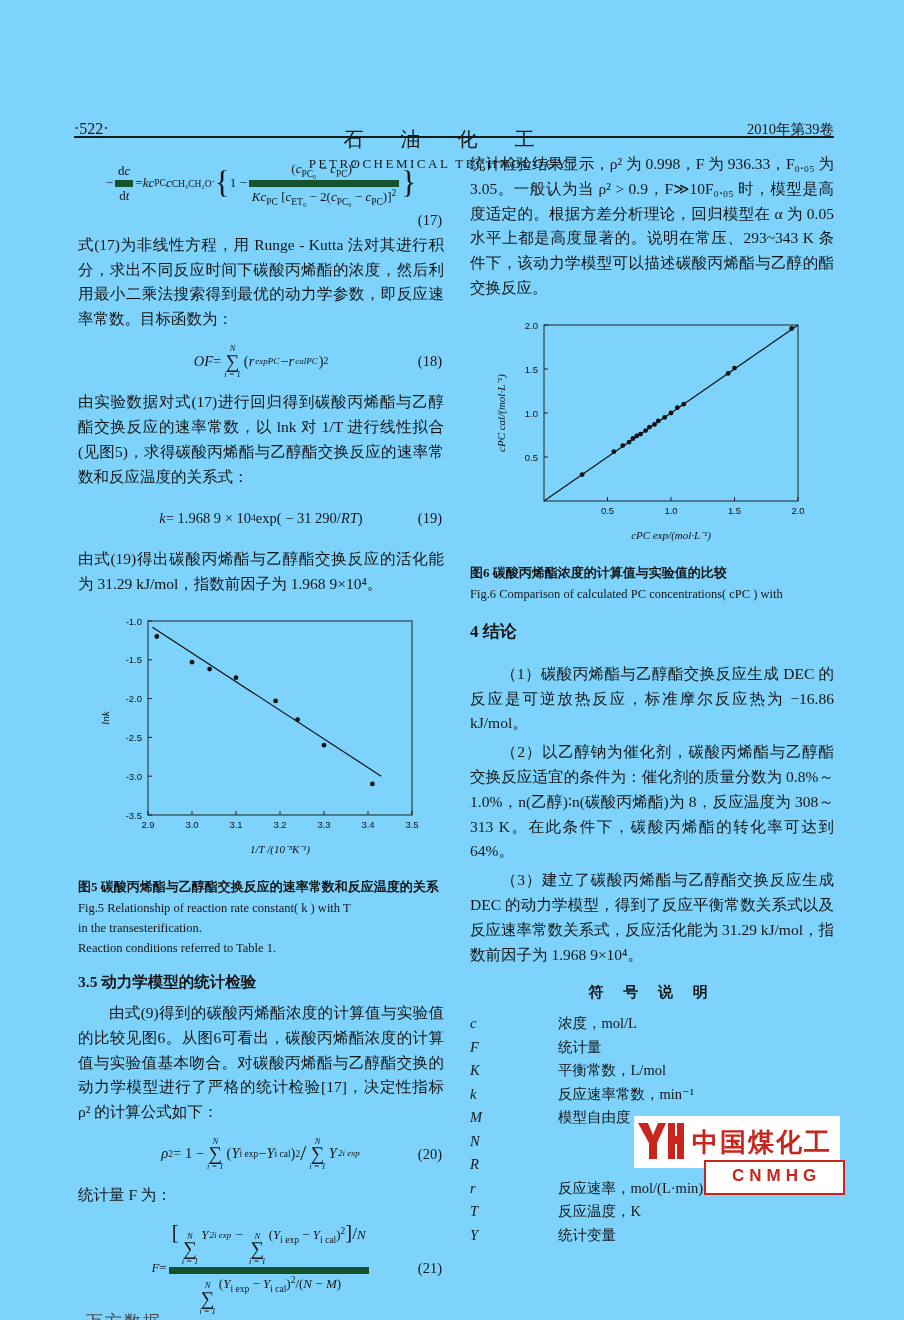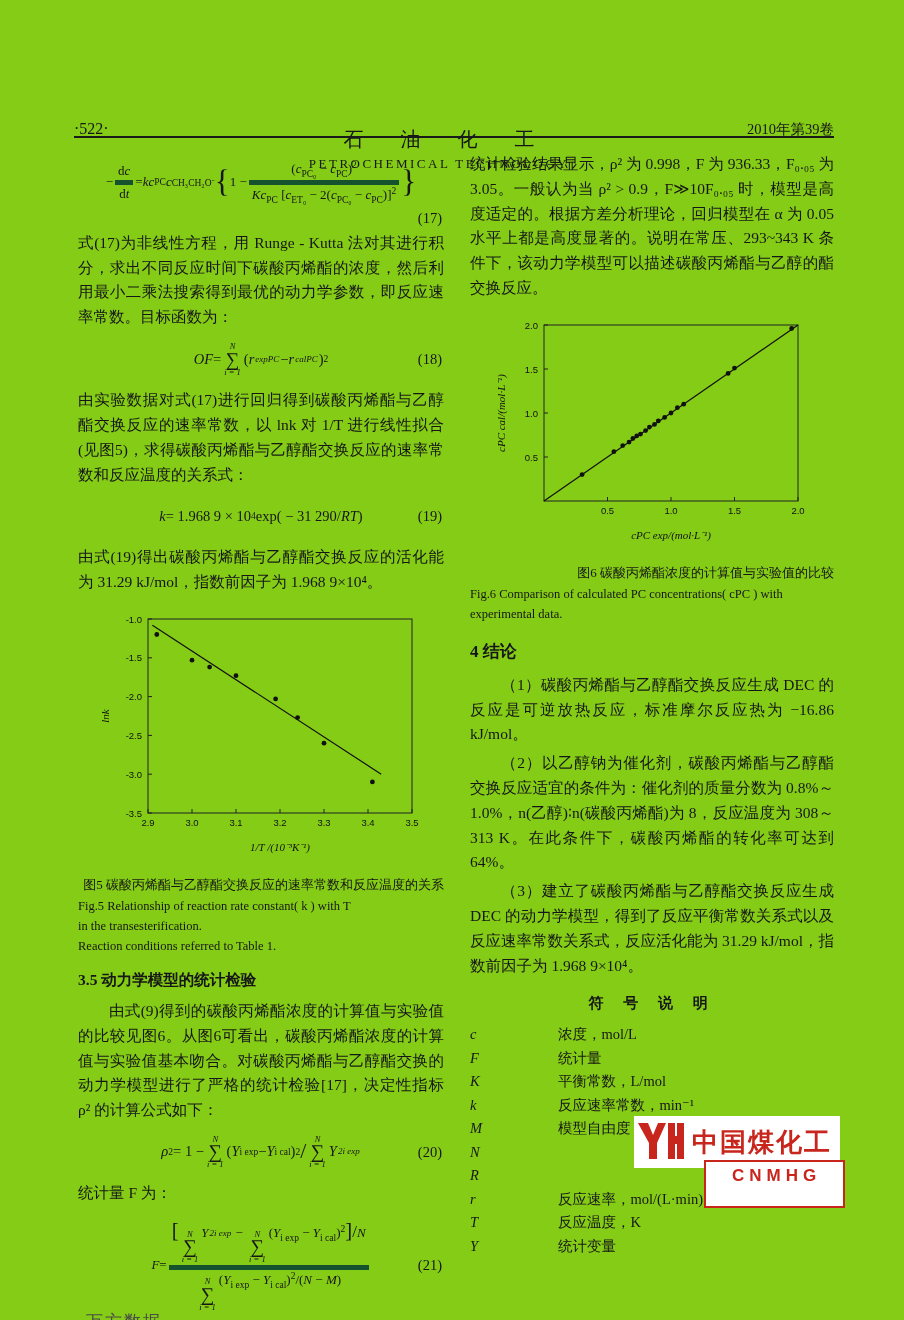--- a/index.html
+++ b/index.html
@@ -1,16 +1,16 @@
 <!DOCTYPE html>
 <html><head>
 <meta charset="utf-8">
 <style>
   html,body{margin:0;padding:0;background:#e8e8e8;}
-  .page{position:relative;width:904px;height:1320px;background:#84cc16;margin:0 auto;
+  .page{position:relative;width:904px;height:1320px;background:#7dd3fc;margin:0 auto;
         font-family:"Liberation Serif","DejaVu Serif",serif;color:#161616;overflow:hidden;}
 
   
   .hdr{position:absolute;left:74px;top:86px;width:760px;display:flex;align-items:center;}
   .hdr-left{width:120px;font-size:16px;}
   .hdr-center{flex:1;text-align:center;margin-top:40px;}
   .hdr-zh{font-size:20px;letter-spacing:16px;text-indent:16px;}
   .hdr-en{font-size:13px;letter-spacing:2.5px;margin-top:3px;}
   .hdr-right{width:150px;text-align:right;font-size:14.5px;}
   .hdr-rule{position:absolute;left:74px;top:136px;width:760px;border-top:2px solid #1a1a1a;}
@@ -26,54 +26,54 @@
       font-family:"Liberation Serif",serif;font-size:14.5px;margin:12px 0;min-height:34px;}
   .eq .eq-no{position:absolute;right:2px;top:50%;transform:translateY(-50%);font-size:14.5px;}
   .eq.eq-17{font-size:13px;margin-bottom:26px;}
   .eq.eq-17 .eq-no{top:auto;bottom:-22px;transform:none;}
   .eq.eq-21{font-size:13px;}
   .eq-body{display:inline-flex;align-items:center;flex-wrap:nowrap;}
   .eq-body .vi{font-style:italic;}
   .eq-body sub{font-size:9.5px;}
   .eq-body sup{font-size:9.5px;}
   .frac{display:inline-flex;flex-direction:column;text-align:center;vertical-align:middle;margin:0 2px;}
-  .fr-num{display:block;padding:0 3px 1px;border-bottom:5px solid #14532d;}
+  .fr-num{display:block;padding:0 3px 1px;border-bottom:7px solid #14532d;}
   .fr-den{display:block;padding:1px 3px 0;}
   .sum{display:inline-flex;flex-direction:column;align-items:center;line-height:1;margin:0 3px;}
   .s-top,.s-bot{font-size:8.5px;font-style:italic;}
   .s-sig{font-size:19px;line-height:.9;}
   .ss{display:inline-flex;flex-direction:row;line-height:1;font-size:9px;font-style:italic;
       vertical-align:middle;margin:0 1px;}
   .big{font-size:1.7em;font-weight:300;}
 
   
   .figwrap{text-align:center;margin:14px 0 6px;}
   svg .tick{font:9.5px "Liberation Sans",sans-serif;fill:#111;}
   svg .axlab{font:italic 11px "Liberation Serif",serif;fill:#111;}
-  .cap-zh{font-size:13px;font-weight:normal;text-align:right;margin-top:15px;}
+  .cap-zh{font-size:13px;font-weight:bold;text-align:left;margin-top:15px;}
   .cap-en{font-size:12.5px;text-align:left;margin-top:5px;font-family:"Liberation Serif",serif;}
 
   
   .h35{font-size:15.5px;font-weight:bold;margin:16px 0 8px;}
-  .h4{font-size:17px;font-weight:bold;margin:18px 0 10px;}
+  .h4{font-size:17px;font-weight:bold;margin:18px 0 19px;}
 
   
   .sym-title{text-align:center;font-weight:bold;font-size:15px;letter-spacing:8px;margin:16px 0 10px;}
   .sym-row{display:flex;font-size:14.5px;line-height:1.62;}
   .sym-s{width:88px;font-style:italic;}
   .sym-d{flex:1;}
 
   
   .wm{position:absolute;left:634px;top:1116px;z-index:6;}
   .wm-box{background:#fff;display:flex;align-items:center;gap:8px;padding:3px 8px 3px 2px;}
   .wm-text{color:#c8251d;font-size:26px;font-weight:bold;letter-spacing:2px;
            font-family:"Liberation Sans",sans-serif;white-space:nowrap;}
   .wm-sub{position:absolute;left:70px;top:44px;background:#fff;border:2px solid #c8251d;
           color:#c8251d;font-family:"Liberation Sans",sans-serif;font-weight:bold;
-          font-size:17px;letter-spacing:5px;padding:4px 22px 20px 26px;}
+          font-size:17px;letter-spacing:5px;padding:4px 22px 7px 26px;}
 
   
   .foot{position:absolute;left:86px;top:1310px;font-size:17px;color:#4a4a4a;
         font-family:"Liberation Sans",sans-serif;letter-spacing:2px;}
 </style>
 </head>
 <body>
 
 <div class="page">
 
@@ -313,21 +313,20 @@
           <circle cx="191.70000000000002" cy="89.19999999999999" r="2.4" fill="#111"></circle>
           <circle cx="236.15" cy="58.400000000000006" r="2.4" fill="#111"></circle>
           <circle cx="242.5" cy="53.120000000000005" r="2.4" fill="#111"></circle>
           <circle cx="299.65" cy="13.52000000000001" r="2.4" fill="#111"></circle>
           <text x="179" y="224" text-anchor="middle" class="axlab">cPC exp/(mol·L⁻¹)</text>
           <text transform="translate(13,98) rotate(-90)" text-anchor="middle" class="axlab">cPC cal/(mol·L⁻¹)</text>
         </svg>
     </div>
     <div class="cap-zh">图6  碳酸丙烯酯浓度的计算值与实验值的比较</div>
     <div class="cap-en">Fig.6  Comparison of calculated PC concentrations( cPC ) with</div>
-    <div class="cap-en">experimental data.</div>
 
     <div class="h4">4  结论</div>
 
     <div class="p indent">（1）碳酸丙烯酯与乙醇酯交换反应生成 DEC 的反应是可逆放热反应，标准摩尔反应热为 −16.86 kJ/mol。</div>
     <div class="p indent">（2）以乙醇钠为催化剂，碳酸丙烯酯与乙醇酯交换反应适宜的条件为：催化剂的质量分数为 0.8%～1.0%，n(乙醇)∶n(碳酸丙烯酯)为 8，反应温度为 308～313 K。在此条件下，碳酸丙烯酯的转化率可达到 64%。</div>
     <div class="p indent">（3）建立了碳酸丙烯酯与乙醇酯交换反应生成 DEC 的动力学模型，得到了反应平衡常数关系式以及反应速率常数关系式，反应活化能为 31.29 kJ/mol，指数前因子为 1.968 9×10⁴。</div>
 
     <div class="sym-title">符  号  说  明</div>
 
     <div class="sym-row">

